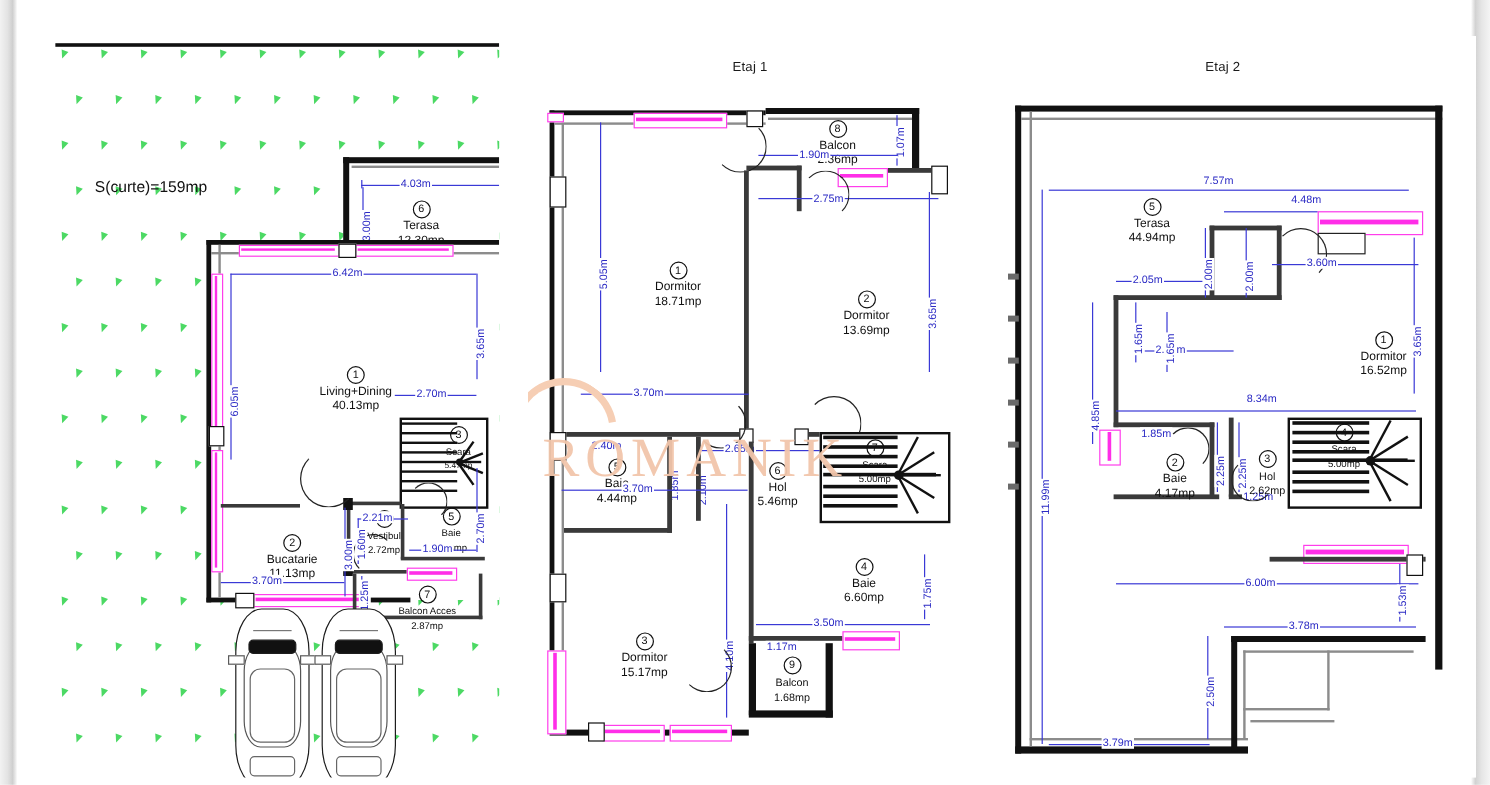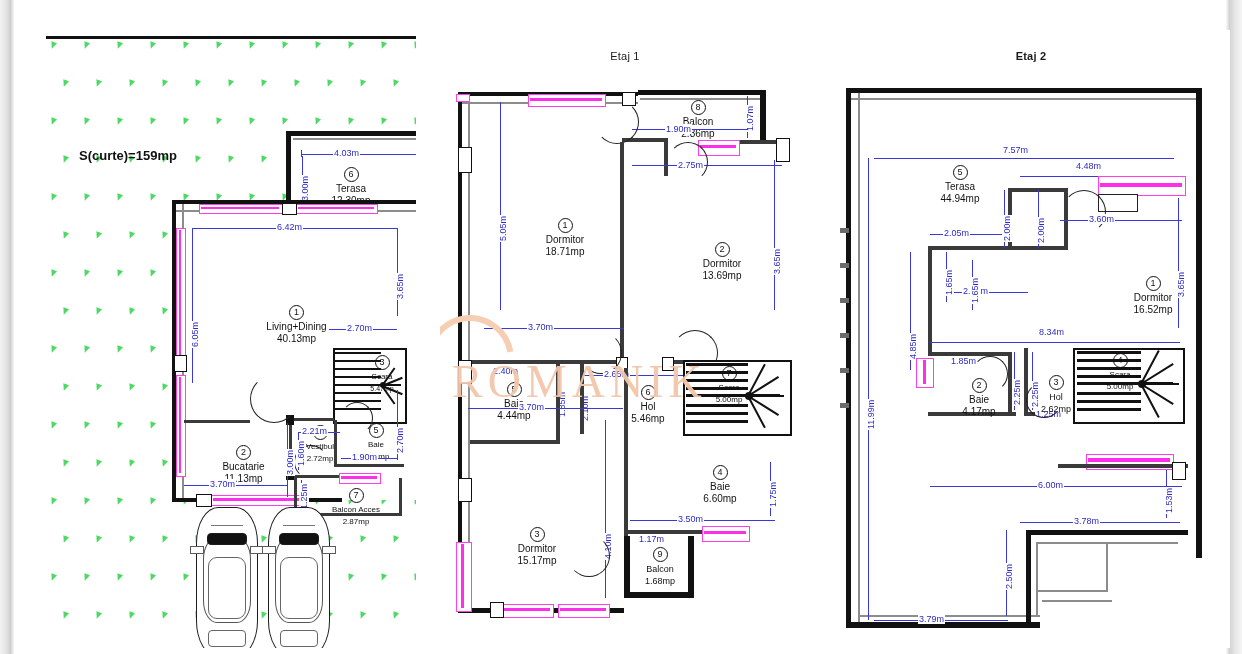--- a/index.html
+++ b/index.html
@@ -42,21 +42,21 @@
   .door-arc{position:absolute;border:1px solid #222;border-radius:50%;
     border-right-color:transparent;border-top-color:transparent;background:transparent;}
 
   
   .lawn{position:absolute;overflow:hidden;}
   .grass{position:absolute;width:7px;height:8px;}
   .grass:before{content:"";position:absolute;left:0;top:0;width:0;height:0;
     border-left:3px solid transparent;border-right:3px solid transparent;
     border-bottom:7px solid #4cd964;transform:rotate(200deg);}
 
-  .site-note{position:absolute;font-size:13px;color:#111;white-space:nowrap;font-weight:bold;}
+  .site-note{position:absolute;font-size:13px;color:#111;white-space:nowrap;}
 
   
   .car{position:absolute;}
   .car .body{position:absolute;inset:0;border:1.6px solid #1d1d1d;border-radius:22px/36px;background:#fff;}
   .car .cabin{position:absolute;left:11%;right:11%;top:20%;height:56%;
     border:1.3px solid #555;border-radius:14px/22px;background:#fff;}
   .car .roof{position:absolute;left:20%;right:20%;top:33%;height:40%;
     border:1.2px solid #666;border-radius:9px;background:#fff;}
   .car .wshield{position:absolute;left:17%;right:17%;top:17%;height:7%;
     border:1.2px solid #1d1d1d;border-radius:4px;background:#111;}
@@ -595,21 +595,21 @@
     <div class="win-frame" style="left:16px;top:64px;width:12px;height:6px;"></div>
     <div class="wall" style="left:18px;top:330px;width:12px;height:22px;border:1px solid #111;background:#fff;"></div>
     <div class="wall" style="left:18px;top:448px;width:12px;height:22px;border:1px solid #111;background:#fff;"></div>
 
     <div class="wm-swoosh" style="left:-14px;top:285px;width:76px;height:76px;"></div>
     <div class="wm" style="left:12px;top:325px;">ROMANIK</div>
   </div>
 
   <div class="panel" id="p3" style="left:830px;top:30px;width:400px;height:618px;">
 
-    <div class="panel-title" style="left:136px;top:20px;width:130px;font-weight:bold;">Etaj 2</div>
+    <div class="panel-title" style="left:124px;top:20px;width:130px;">Etaj 2</div>
 
     <div class="room-fill" style="left:16px;top:58px;width:356px;height:540px;"></div>
 
     <div class="wall" style="left:16px;top:58px;width:356px;height:5px;"></div>
     <div class="wall" style="left:16px;top:58px;width:5px;height:540px;"></div>
     <div class="wall" style="left:16px;top:592px;width:194px;height:6px;"></div>
     <div class="wall-gray" style="left:21px;top:68px;width:351px;height:2px;"></div>
     <div class="wall-gray" style="left:28px;top:63px;width:2px;height:529px;"></div>
     <div class="wall-gray" style="left:28px;top:585px;width:182px;height:2px;"></div>
     <div class="wall" style="left:366px;top:58px;width:6px;height:470px;"></div>

